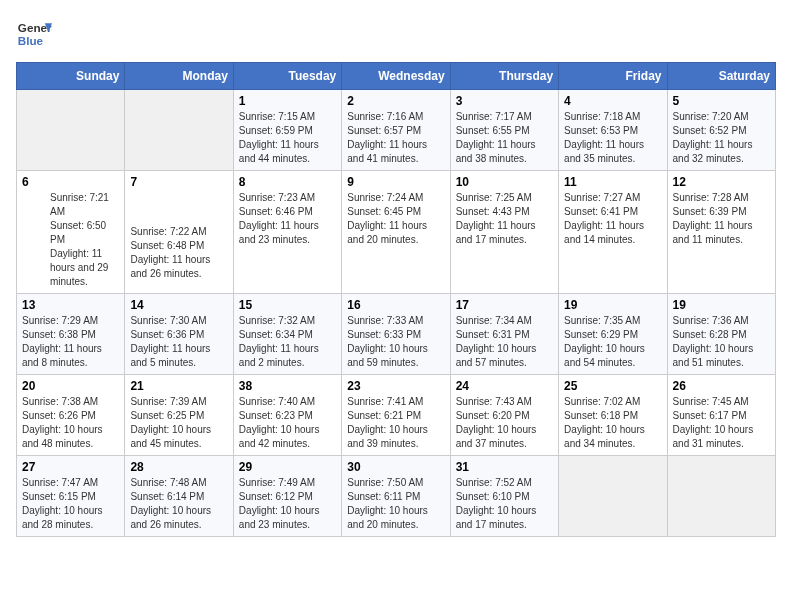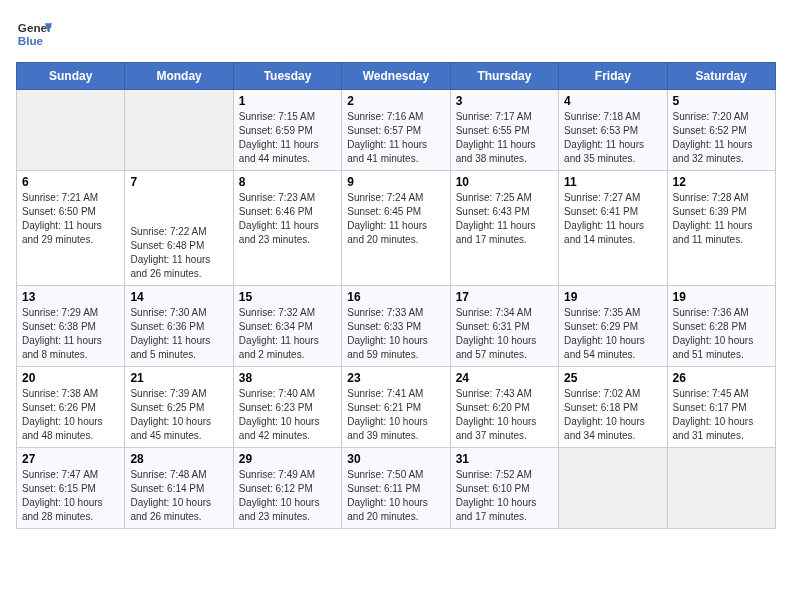--- a/index.html
+++ b/index.html
@@ -39,21 +39,21 @@
       color: #555;
     }
     table {
       width: 100%;
       border-collapse: collapse;
       font-size: 11px;
     }
     thead tr th {
       background: #4472C4;
       color: #fff;
-      text-align: center;
+      text-align: right;
       padding: 6px 5px;
       font-size: 12px;
       font-weight: bold;
       border: 1px solid #3a61a8;
     }
     tbody tr td {
       border: 1px solid #ccc;
       vertical-align: top;
       padding: 4px 5px;
       width: calc(100% / 7);
@@ -138,21 +138,21 @@
         <td>
           <span class="day-number">5</span>
           <div class="day-info" style="white-space: pre-line;">Sunrise: 7:20 AM
 Sunset: 6:52 PM
 Daylight: 11 hours and 32 minutes.</div>
         </td>
       </tr>
       <tr>
         <td>
           <span class="day-number">6</span>
-          <div class="day-info" style="white-space: pre-line;">Sunrise: 7:21 AM
+          <div class="day-info" style="white-space: pre-line; margin-left: 28px;">Sunrise: 7:21 AM
 Sunset: 6:50 PM
 Daylight: 11 hours and 29 minutes.</div>
         </td>
         <td>
           <span class="day-number">7</span>
           <div class="day-info" style="white-space: pre-line; margin-top: 36px;">Sunrise: 7:22 AM
 Sunset: 6:48 PM
 Daylight: 11 hours and 26 minutes.</div>
         </td>
         <td>
@@ -163,21 +163,21 @@
         </td>
         <td>
           <span class="day-number">9</span>
           <div class="day-info" style="white-space: pre-line;">Sunrise: 7:24 AM
 Sunset: 6:45 PM
 Daylight: 11 hours and 20 minutes.</div>
         </td>
         <td>
           <span class="day-number">10</span>
           <div class="day-info" style="white-space: pre-line;">Sunrise: 7:25 AM
-Sunset: 6:43 PM
+Sunset: 4:43 PM
 Daylight: 11 hours and 17 minutes.</div>
         </td>
         <td>
           <span class="day-number">11</span>
           <div class="day-info" style="white-space: pre-line;">Sunrise: 7:27 AM
 Sunset: 6:41 PM
 Daylight: 11 hours and 14 minutes.</div>
         </td>
         <td>
           <span class="day-number">12</span>

